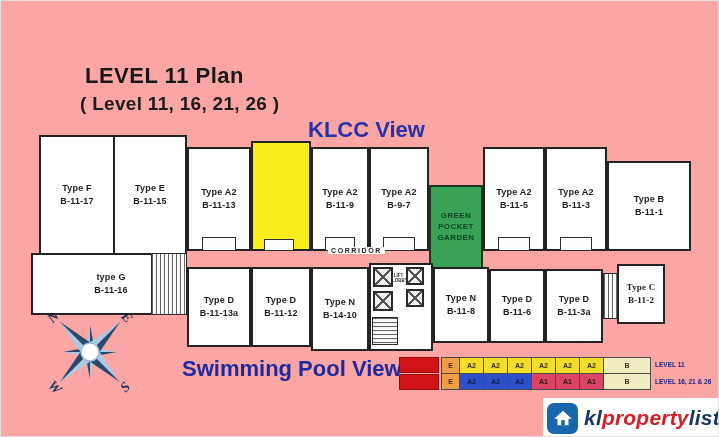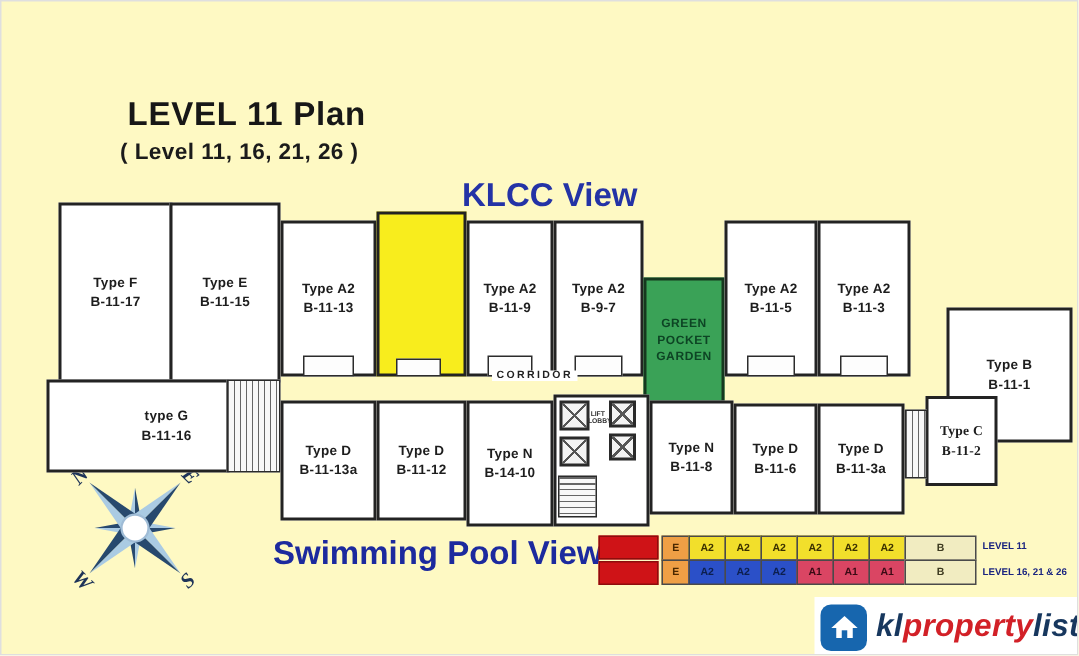--- a/index.html
+++ b/index.html
@@ -1,20 +1,20 @@
 <!DOCTYPE html>
 <html><head>
 <meta charset="utf-8">
 <style>
   html,body{margin:0;padding:0;background:#fff;}
-  #screen{position:relative;width:719px;height:437px;background:#fef9c3;border:1px solid #dfdfdf;
+  #screen{position:relative;width:719px;height:437px;background:#fca5a5;border:1px solid #dfdfdf;
     box-sizing:border-box;overflow:hidden;font-family:"Liberation Sans",sans-serif;}
   .abs{position:absolute;}
   .t1{left:84px;top:62px;font-size:22px;font-weight:600;color:#171717;letter-spacing:.5px;}
-  .t2{left:79px;top:92px;font-size:15px;font-weight:600;color:#1b1b1b;letter-spacing:.3px;}
+  .t2{left:79px;top:92px;font-size:19px;font-weight:600;color:#1b1b1b;letter-spacing:.3px;}
   .view-label{font-size:22px;font-weight:700;color:#2433a6;}
   .klcc{left:307px;top:116px;}
   .pool{left:181px;top:355px;color:#1c2a9e;}
   .room{position:absolute;border:2px solid #232323;background:#fff;box-sizing:border-box;
     display:flex;flex-direction:column;align-items:center;justify-content:center;gap:1px;z-index:2;text-align:center;}
   .room .ln{font-size:9px;font-weight:700;color:#1d1d1d;line-height:1.25;letter-spacing:.2px;white-space:nowrap;}
   .highlight{background:#f8ed1d;}
   .garden{background:#3aa257;border:2px solid #16381f;}
   .garden .ln{font-size:8px;font-weight:800;color:#0d4424;letter-spacing:.4px;}
   .alc{position:absolute;border:1.5px solid #2c2c2c;background:#fdfdfd;box-sizing:border-box;z-index:3;}
@@ -100,21 +100,21 @@
     <span class="ln">GARDEN</span>
   </div>
   <div class="room" style="left:482px;top:146px;width:62px;height:104px;">
     <span class="ln">Type A2</span>
     <span class="ln">B-11-5</span>
   </div>
   <div class="room" style="left:544px;top:146px;width:62px;height:104px;">
     <span class="ln">Type A2</span>
     <span class="ln">B-11-3</span>
   </div>
-  <div class="room" style="left:630px;top:160px;width:84px;height:90px;margin-top:44px;">
+  <div class="room" style="left:606px;top:160px;width:84px;height:90px;">
     <span class="ln">Type B</span>
     <span class="ln">B-11-1</span>
   </div>
 
   <div class="alc" style="left:201px;top:236px;width:34px;height:14px;"></div>
   <div class="alc" style="left:263px;top:238px;width:30px;height:12px;"></div>
   <div class="alc" style="left:324px;top:236px;width:30px;height:14px;"></div>
   <div class="alc" style="left:382px;top:236px;width:32px;height:14px;"></div>
   <div class="alc" style="left:497px;top:236px;width:32px;height:14px;"></div>
   <div class="alc" style="left:559px;top:236px;width:32px;height:14px;"></div>

